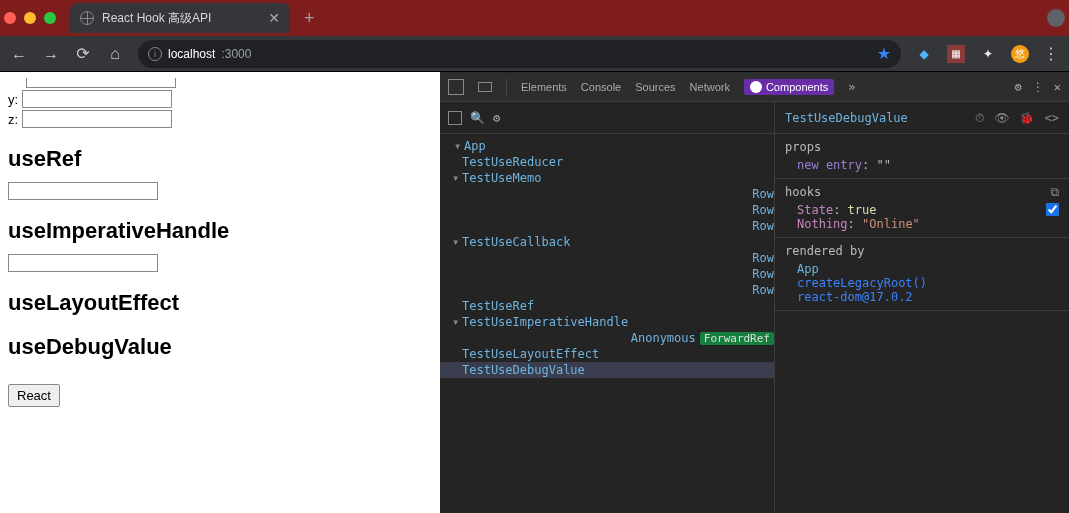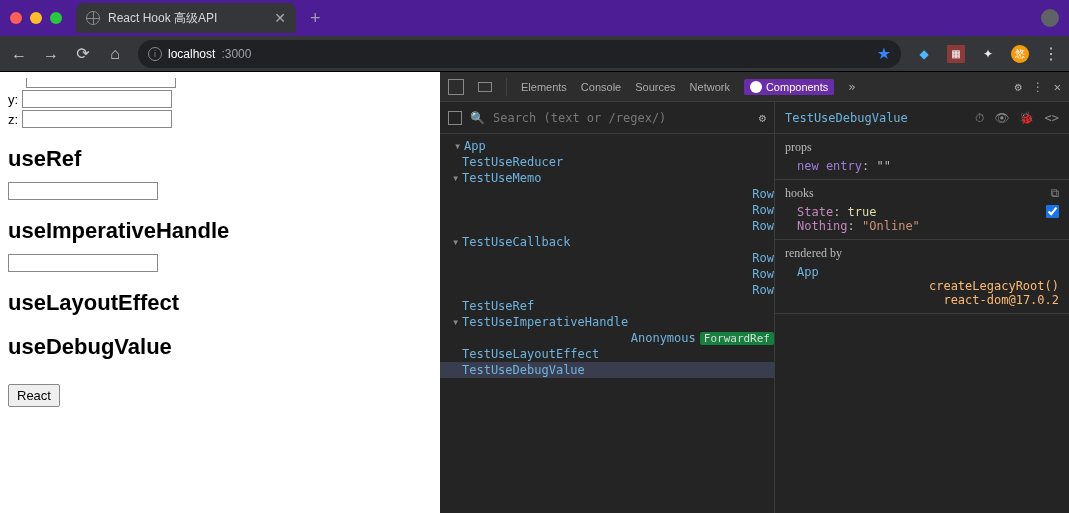--- a/index.html
+++ b/index.html
@@ -1,18 +1,18 @@
 <!DOCTYPE html>
 <html><head>
 <meta charset="utf-8">
 <style>
   * { box-sizing: border-box; margin: 0; padding: 0; }
   body { font-family: -apple-system, BlinkMacSystemFont, "Segoe UI", Arial, sans-serif; font-size: 12px; width: 1069px; height: 513px; overflow: hidden; background:#202124; }
   
-  .titlebar { height: 36px; background:#4c1d95; display:flex; align-items:center; padding:0 10px; gap:8px; }
+  .titlebar { height: 36px; background:#7f1d1d; display:flex; align-items:center; padding:0 4px; gap:8px; }
   .traffic { display:flex; gap:8px; align-items:center; margin-right:6px;}
   .dot { width:12px; height:12px; border-radius:50%; }
   .dot.red{background:#ff5f57;} .dot.yellow{background:#febc2e;} .dot.green{background:#28c840;}
   .tab { background:#35363a; height:30px; border-radius:8px 8px 0 0; display:flex; align-items:center; padding:0 10px; gap:8px; color:#d8d8d8; font-size:12px; width:220px;}
   .tab .globe { width:14px; height:14px; border:1.5px solid #888; border-radius:50%; position:relative;}
   .tab .globe::before{content:"";position:absolute;left:50%;top:-1px;bottom:-1px;width:1px;background:#888;}
   .tab .globe::after{content:"";position:absolute;top:50%;left:-1px;right:-1px;height:1px;background:#888;}
   .tab .close{ color:#aaa; margin-left:auto; font-size:14px;}
   .newtab{ color:#9aa0a6; font-size:18px; padding:0 6px;}
   .titlebar .spacer{flex:1;}
@@ -60,31 +60,31 @@
   .tree .node{ padding:1px 0 1px 6px; color:#6fb3e0; white-space:nowrap;}
   .tree .node .caret{ display:inline-block; width:10px; color:#888;}
   .tree .node .badge{ background:#15803d; color:#ddd; padding:0 4px; border-radius:2px; margin-left:4px; font-size:11px;}
   .tree .node.selected{ background:#3a3d4d;}
   .tree .d1{padding-left:14px;} .tree .d2{padding-left:12px;} .tree .d3{padding-left:42px;text-align:right;}
   .detail-panel{ flex:1; display:flex; flex-direction:column;}
   .detail-head{ height:32px; display:flex; align-items:center; padding:0 10px; border-bottom:1px solid #3c3c3c; gap:8px;}
   .detail-head .name{ color:#6fb3e0;}
   .detail-head .right{ margin-left:auto; display:flex; gap:10px; color:#888;}
   .section{ padding:6px 10px; border-bottom:1px solid #3c3c3c;}
-  .section .title{ color:#bbb; margin-bottom:4px; display:flex; align-items:center;font-family:Liberation Serif, serif;}
+  .section .title{ color:#bbb; margin-bottom:4px; display:flex; align-items:center;}
   .section .title .action{ margin-left:auto; color:#888;}
   .kv{ padding-left:12px;}
   .kv .key{ color:#c586c0;}
   .kv .keypurple{ color:#9d7cd8;}
   .kv .val-str{ color:#ce9178;}
   .kv .val-bool{ color:#dcdcaa;}
   .kv .val-lit{ color:#bbb;}
   .kv .chk{ margin-left:6px; accent-color:#1a73e8;}
   .rendered .link{ color:#6fb3e0; padding-left:12px;}
-  .rendered .plain{ color:#fdba74; padding-left:12px;text-align:right;}
+  .rendered .plain{ color:#3b82f6; padding-left:12px;}
 </style>
 </head>
 <body>
 
 <div class="titlebar">
   <div class="traffic">
     <div class="dot red"></div>
     <div class="dot yellow"></div>
     <div class="dot green"></div>
   </div>
@@ -156,21 +156,20 @@
         <span>⚙</span>
         <span>⋮</span>
         <span>✕</span>
       </div>
     </div>
     <div class="dt-body">
       <div class="tree-panel">
         <div class="tree-search">
           <span class="cursor-icon"></span>
           <span style="color:#888;">🔍</span>
-          <input placeholder="Search (text or /regex/)" style="">
           <span class="gear">⚙</span>
         </div>
         <div class="tree">
           <div class="node d1"><span class="caret">▾</span><span>App</span></div>
           <div class="node d2"><span class="caret"></span><span>TestUseReducer</span></div>
           <div class="node d2"><span class="caret">▾</span><span>TestUseMemo</span></div>
           <div class="node d3"><span class="caret"></span><span>Row</span></div>
           <div class="node d3"><span class="caret"></span><span>Row</span></div>
           <div class="node d3"><span class="caret"></span><span>Row</span></div>
           <div class="node d2"><span class="caret">▾</span><span>TestUseCallback</span></div>

